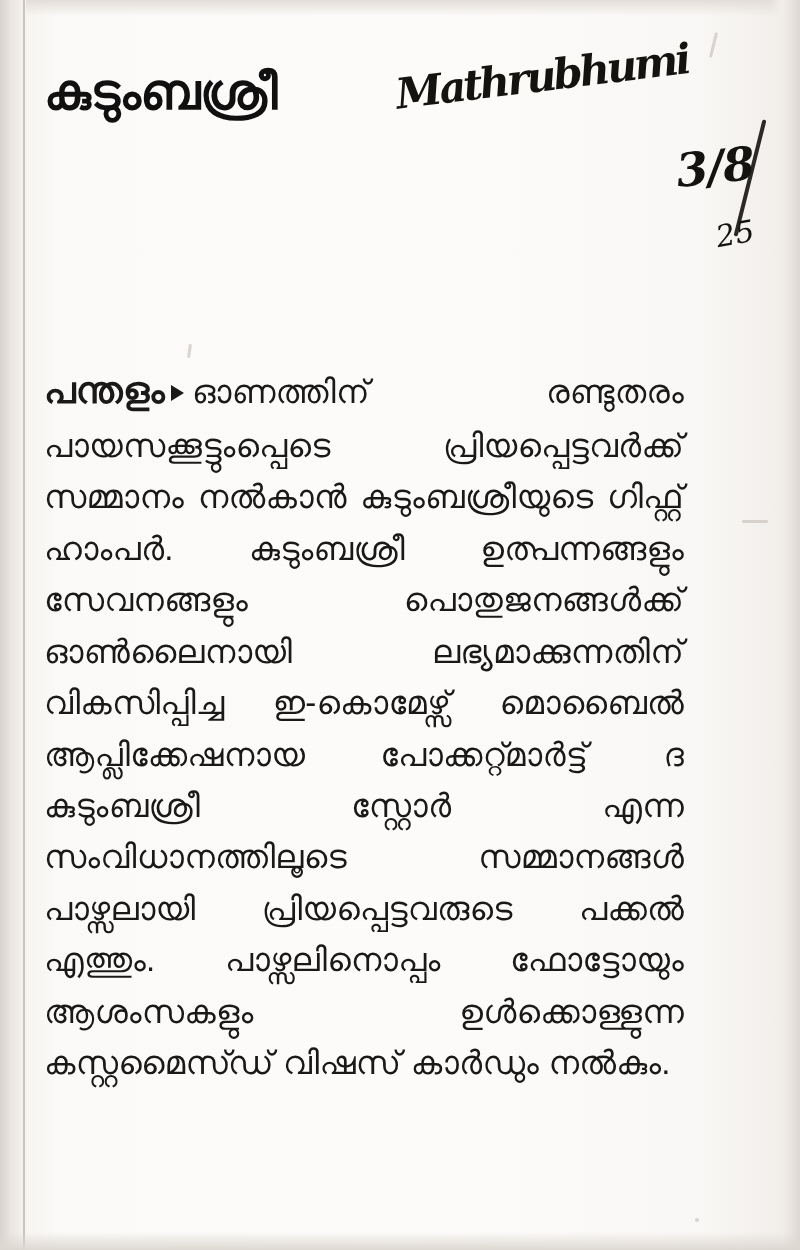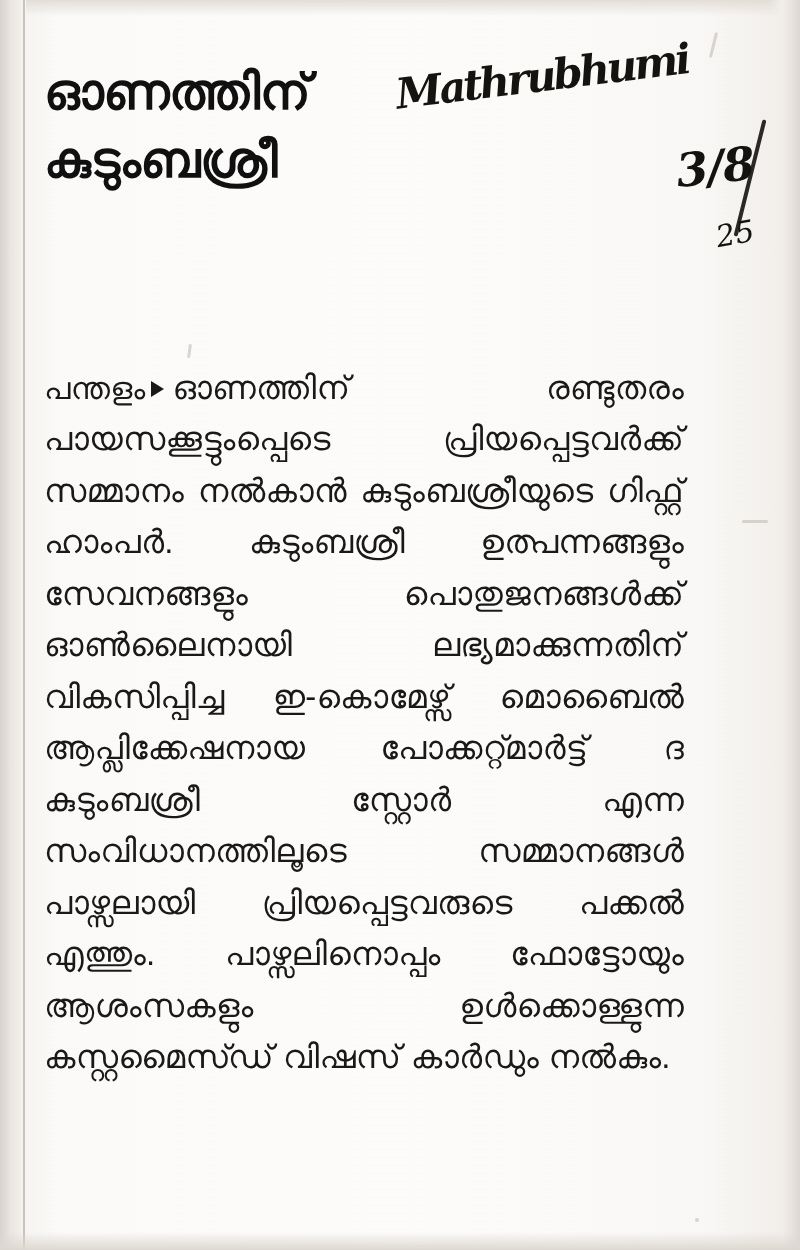--- a/index.html
+++ b/index.html
@@ -131,22 +131,22 @@
     left: 44px;
     top: 362px;
     width: 640px;
     color: #1a1918;
     font-family: "Liberation Sans", sans-serif;
     font-size: 33px;
     line-height: 1.56;
     letter-spacing: 0.2px;
   }
   .body-text .dateline {
-    font-weight: normal;
-    font-size: 31px;
+    font-weight: bold;
+    font-size: 37px;
   }
   .tri {
     display: inline-block;
     width: 0; height: 0;
     border-left: 13px solid #1a1918;
     border-top: 8px solid transparent;
     border-bottom: 8px solid transparent;
     margin: 0 8px 2px 6px;
     vertical-align: middle;
   }
@@ -172,21 +172,20 @@
 
 <div id="page">
   <div class="paper"></div>
   <div class="top-edge"></div>
   <div class="left-edge"></div>
   <div class="left-rule"></div>
   <div class="right-edge"></div>
   <div class="bottom-edge"></div>
 
   <div class="headline">
-    <div>ഓണത്തിന്</div>
     <div>കുടുംബശ്രീ</div>
   </div>
 
   <div class="handwriting hw-name">Mathrubhumi</div>
   <div class="handwriting hw-date">3/8</div>
   <div class="hw-slash"></div>
   <div class="hw-tail">25</div>
 
   <div class="body-text">
     <p><span class="dateline">പന്തളം</span><span class="tri"></span><span>ഓണത്തിന് രണ്ടുതരം പായസക്കൂട്ടുംപ്പെടെ പ്രിയപ്പെട്ടവർക്ക് സമ്മാനം നൽകാൻ കുടുംബശ്രീയുടെ ഗിഫ്റ്റ് ഹാംപർ. കുടുംബശ്രീ ഉത്പന്നങ്ങളും സേവനങ്ങളും പൊതുജനങ്ങൾക്ക് ഓൺലൈനായി ലഭ്യമാക്കുന്നതിന് വികസിപ്പിച്ച ഇ-കൊമേഴ്സ് മൊബൈൽ ആപ്ലിക്കേഷനായ പോക്കറ്റ്മാർട്ട് ദ കുടുംബശ്രീ സ്റ്റോർ എന്ന സംവിധാനത്തിലൂടെ സമ്മാനങ്ങൾ പാഴ്സലായി പ്രിയപ്പെട്ടവരുടെ പക്കൽ എത്തും. പാഴ്സലിനൊപ്പം ഫോട്ടോയും ആശംസകളും ഉൾക്കൊള്ളുന്ന കസ്റ്റമൈസ്ഡ് വിഷസ് കാർഡും നൽകും.</span></p>

